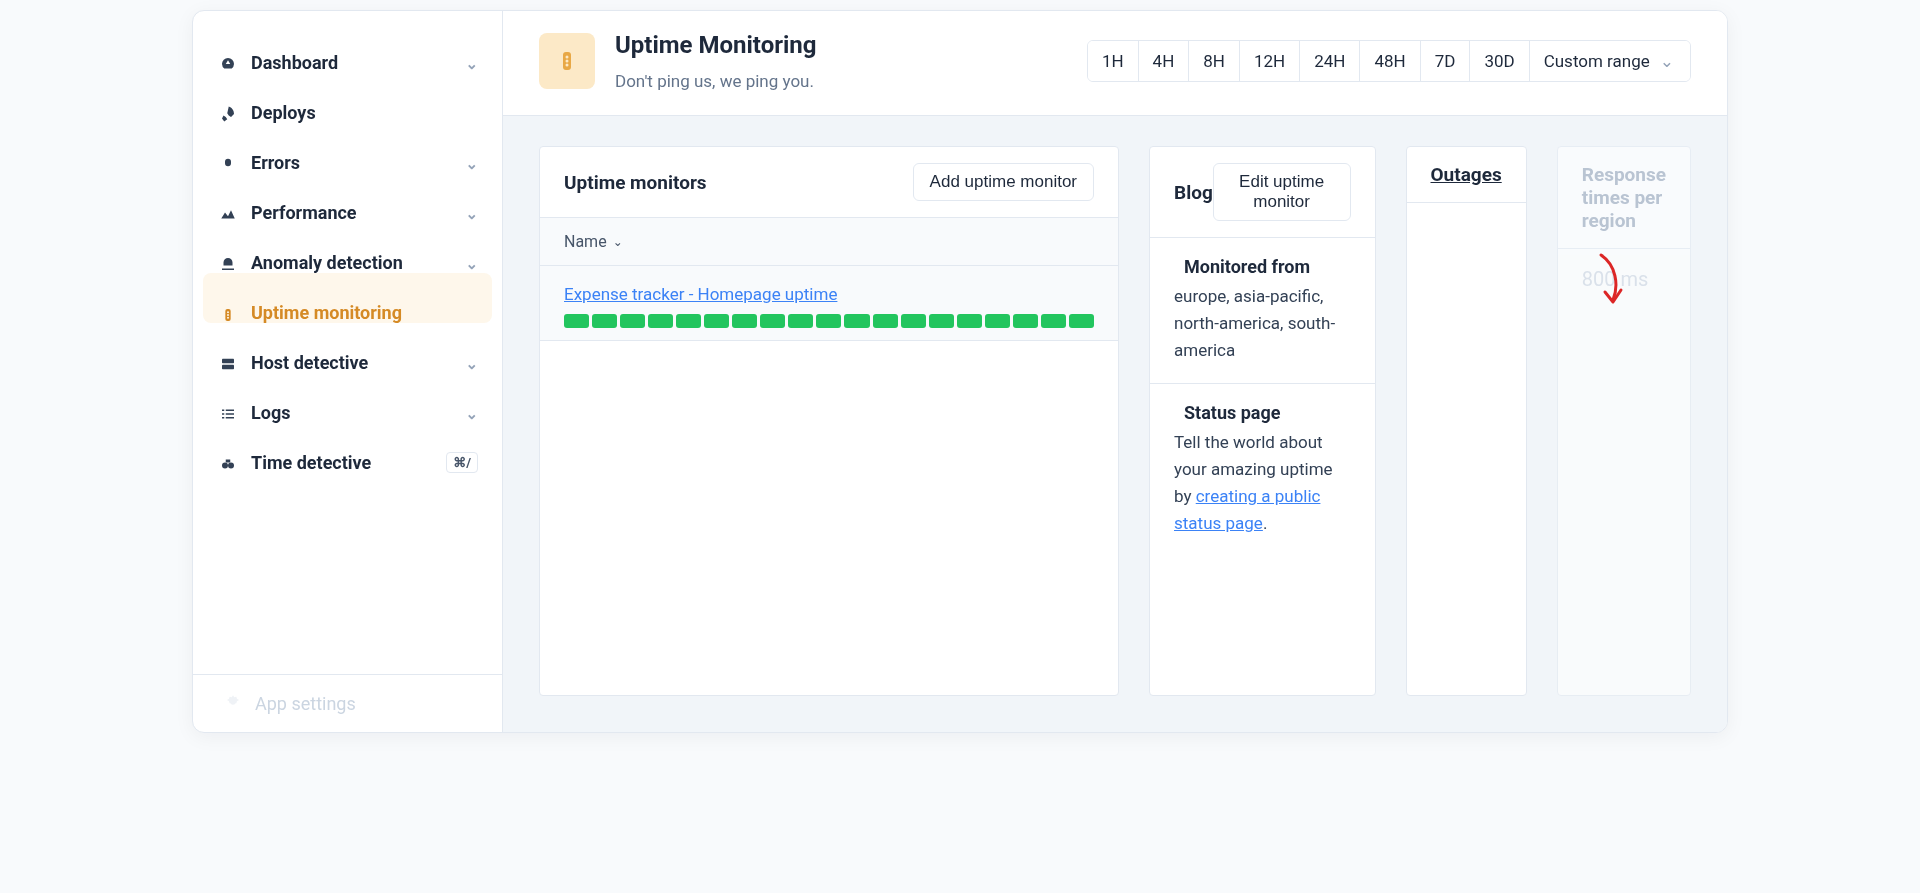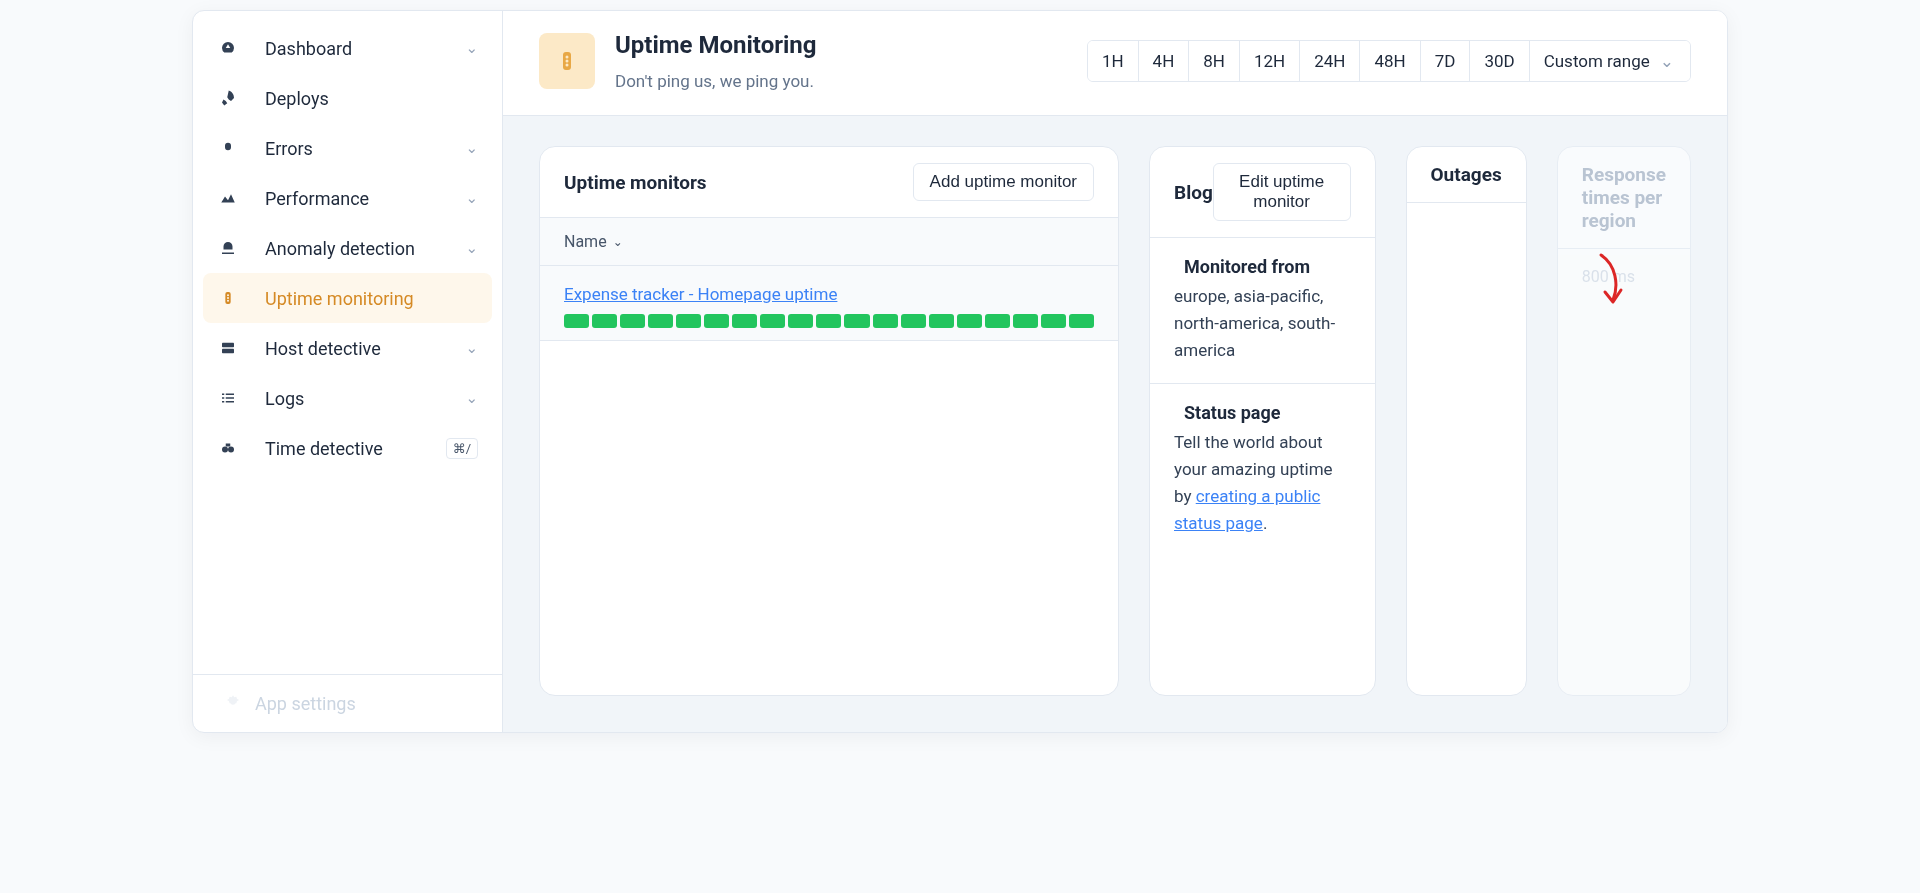--- a/index.html
+++ b/index.html
@@ -27,29 +27,30 @@
 .sidebar {
   width: 310px;
   border-right: 1px solid #e2e8f0;
   display: flex;
   flex-direction: column;
   padding: 12px 10px 0 10px;
   position: relative;
 }
 .sidebar-item {
   display: flex;
-  align-items: center;
-  gap: 26px;
+  align-items: flex-end;
+  gap: 12px;
   height: 50px;
   padding: 0 14px;
   border-radius: 8px;
   font-size: 18px;
   color: #1e293b;
   cursor: pointer;
   position: relative;
+  font-weight: bold;
 }
 .sidebar-item.active {
   background: #fef7eb;
   color: #d58a25;
 }
 .sidebar-item .icon {
   width: 22px;
   display: flex;
   justify-content: center;
   color: #334155;
@@ -146,21 +147,21 @@
   display: flex;
   gap: 30px;
   padding: 30px 36px;
   overflow: hidden;
 }
 .col-left { width: 580px; }
 .col-right { flex: 1; display: flex; gap: 30px; }
 .card {
   background: #fff;
   border: 1px solid #e2e8f0;
-  border-radius: 16px;
+  border-radius: 4px;
 }
 .card-header {
   display: flex;
   align-items: center;
   justify-content: space-between;
   padding: 16px 24px;
   border-bottom: 1px solid #e2e8f0;
 }
 .card-title {
   font-size: 19px;
@@ -223,21 +224,21 @@
   line-height: 1.6;
 }
 .section-text a {
   color: #3b82f6;
   text-decoration: underline;
 }
 .response-card .card-title { color: #94a3b8; }
 .response-body {
   padding: 18px 24px;
   color: #cbd5e1;
-  font-size: 16px;
+  font-size: 20px;
 }
 .arrow-annotation {
   position: absolute;
   pointer-events: none;
 }
 .monitors-card { height: 550px; }
 </style>
 </head>
 <body>
 
@@ -436,21 +437,21 @@
           </div>
           <div class="card-section">
             <div class="section-label">Status page</div>
             <div class="section-text">
               <span>Tell the world about your amazing uptime by </span><a href="#">creating a public status page</a><span>.</span>
             </div>
           </div>
         </div>
 
         <div class="card">
-          <div class="card-header" style="border-bottom:1px solid #e2e8f0;">
+          <div class="card-header" style="border-bottom:1px solid #e2e8f0;text-decoration:underline;">
             <div class="card-title">Outages</div>
           </div>
         </div>
 
         <div class="card response-card" style="opacity:.6;">
           <div class="card-header" style="border-bottom:1px solid #e2e8f0;">
             <div class="card-title">Response times per region</div>
           </div>
           <div class="response-body">
             <div>800 ms</div>

